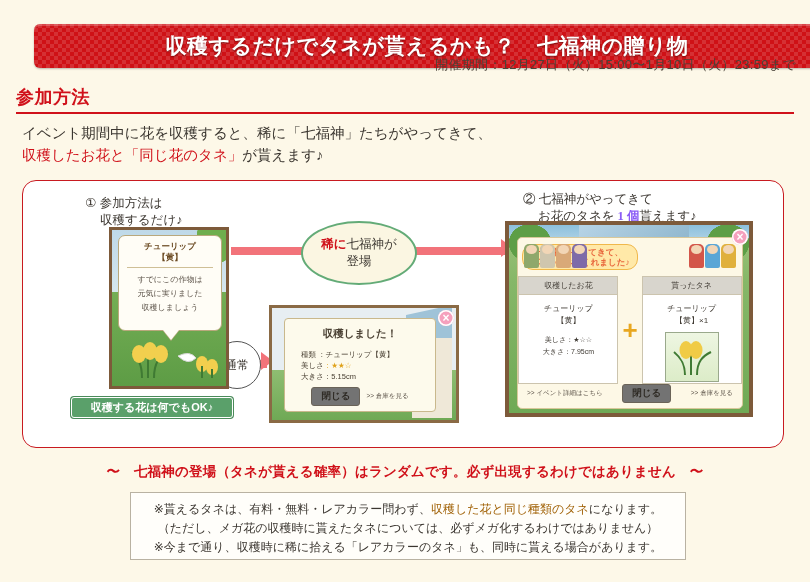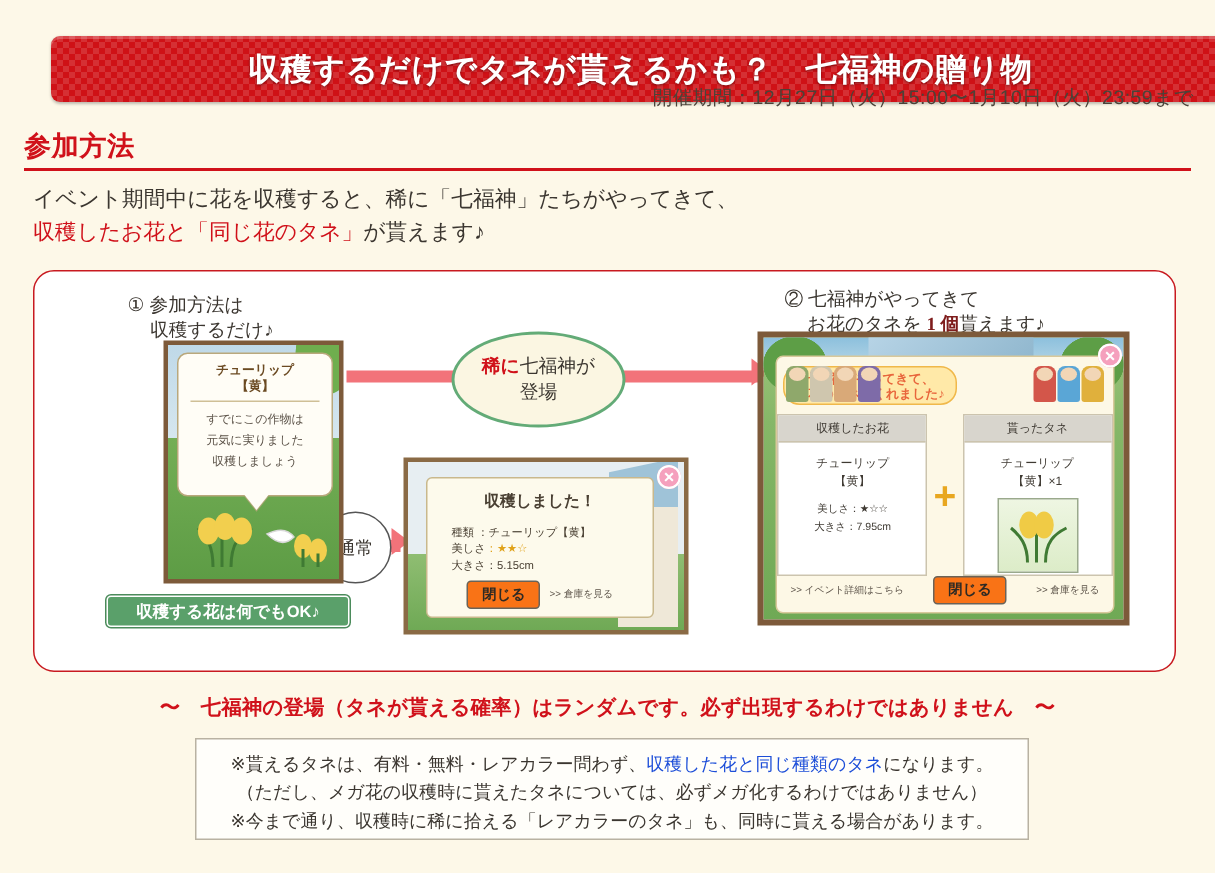--- a/index.html
+++ b/index.html
@@ -47,21 +47,21 @@
   
   .mainbox{
     position:absolute;left:22px;top:180px;width:762px;height:268px;
     background:#ffffff;border:1.5px solid #c81a20;border-radius:14px;
     box-sizing:border-box;
   }
   
   .cap{position:absolute;font-size:12.5px;line-height:17px;color:#3b3630;white-space:nowrap;}
   .cap1{left:62px;top:14px;}
   .cap2{left:500px;top:10px;font-family:Liberation Serif, serif;}
-  .cap .hl{color:#7f1d1d;font-weight:bold;}
+  .cap .hl{color:#8b5cf6;font-weight:bold;}
 
   
   .shot-l{
     position:absolute;left:86px;top:46px;width:120px;height:162px;
     border:3px solid #7d5a3a;box-sizing:border-box;overflow:hidden;
     background:linear-gradient(#cfe0c0 0%,#cfe0c0 42%,#7fb260 42%,#63a34c 100%);
   }
   .shot-l .sky{position:absolute;left:0;top:0;width:100%;height:44%;
     background:linear-gradient(#bfd9e8,#d8e8ef);}
   .shot-l .ground{position:absolute;left:0;top:40%;width:100%;height:60%;
@@ -124,21 +124,21 @@
   .dlg{
     position:absolute;left:12px;top:10px;width:152px;height:94px;
     background:#fdfaec;border:1.5px solid #c9b88c;border-radius:4px;box-sizing:border-box;
   }
   .dlg .title{text-align:center;font-size:10.5px;color:#4a4033;margin-top:8px;font-weight:bold;}
   .dlg .rows{margin:8px 0 0 16px;font-size:7.5px;color:#4a4033;line-height:11px;}
   .dlg .rows .st{color:#e0a21a;}
   .dlg .btnrow{position:absolute;left:0;bottom:5px;width:100%;
     display:flex;align-items:center;justify-content:center;gap:6px;}
   .btn-close{
-    background:#f97316;border:1.5px solid #6a6358;border-radius:3px;
+    background:#737373;border:1.5px solid #6a6358;border-radius:3px;
     font-size:9.5px;color:#2e2a24;padding:2px 9px;font-weight:bold;white-space:nowrap;
   }
   .lnk{font-size:6.5px;color:#5c5349;white-space:nowrap;}
   .xbtn{
     position:absolute;width:16px;height:16px;border-radius:50%;
     background:#f5a0bd;display:flex;align-items:center;justify-content:center;
     color:#fff;font-size:12px;font-weight:bold;line-height:1;
     box-shadow:0 0 0 1.5px #fff inset;
   }
 
@@ -188,21 +188,21 @@
   .randnote{
     position:absolute;left:0;top:463px;width:810px;text-align:center;
     font-size:13.5px;font-weight:bold;color:#d0111a;letter-spacing:.2px;
   }
   .notebox{
     position:absolute;left:130px;top:492px;width:556px;height:68px;
     background:#fffefa;border:1px solid #b9b2a2;box-sizing:border-box;
     padding:7px 10px;
   }
   .notebox p{margin:0;font-size:12px;line-height:19px;color:#3b3630;text-align:center;white-space:nowrap;}
-  .notebox .r{color:#1d4ed8;}
+  .notebox .r{color:#a16207;}
   .tulip-svg{display:block;}
 </style>
 </head>
 <body>
 
 <div class="banner-wrap">
   <div class="banner">
     <span class="banner-title">収穫するだけでタネが貰えるかも？　七福神の贈り物</span>
   </div>
 </div>

